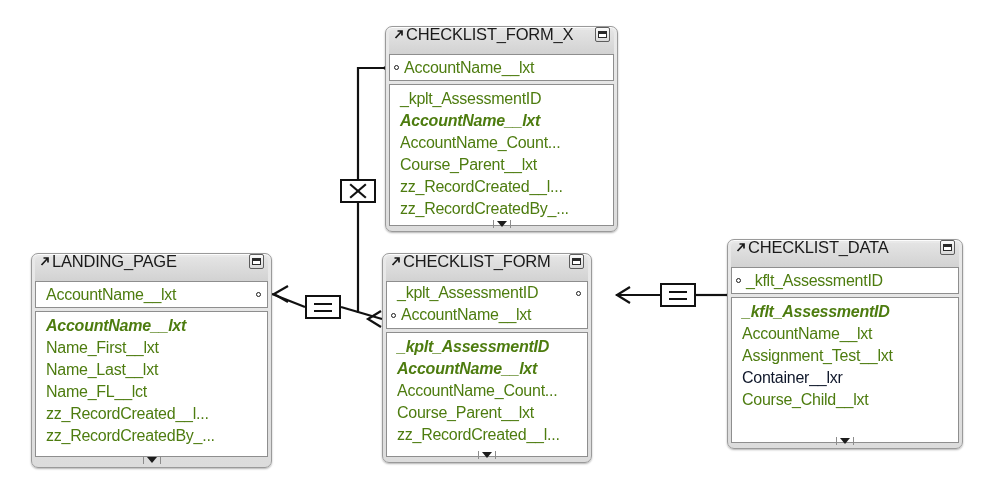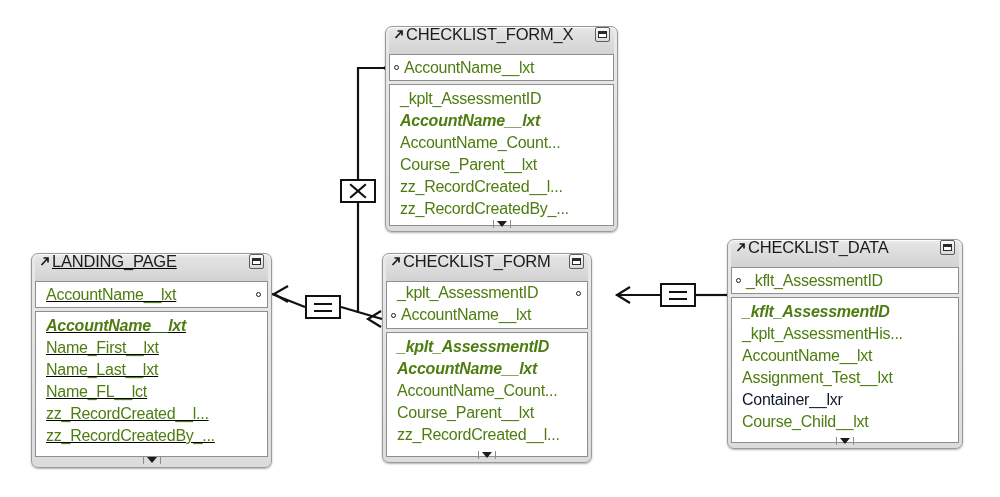--- a/index.html
+++ b/index.html
@@ -260,21 +260,21 @@
       </div>
 
       <div class="scroll-nub">
         <span class="bar"></span>
           <span class="tri"></span>
           <span class="bar"></span>
       </div>
     </div>
   </div>
 
-  <div class="to-box" style="left:31px; top:253px; width:241px; height:215px;text-decoration:underline;">
+  <div class="to-box" style="left:31px; top:253px; width:241px; height:215px;">
     <div class="to-inner">
       <div class="to-title">
         <span class="src-arrow">
           <svg width="13" height="13" viewBox="0 0 13 13">
             <path d="M3.5,10 L9.5,3.5 M5.5,3 L10,3 L10,7.5" stroke="#1a1a1a" stroke-width="1.7" fill="none"></path>
           </svg>
         </span>
         <span class="to-name">LANDING_PAGE</span>
         <span class="win-btn">
             <i></i>
@@ -362,21 +362,20 @@
 
       <div class="key-panel" style="height:27px;">
         <div class="field" style="line-height:25px;height:25px;">
           <span class="kdot left"></span>
           <span>_kflt_AssessmentID</span>
         </div>
       </div>
 
       <div class="field-panel" style="height:146px;">
         <div class="field italic">_kflt_AssessmentID</div>
-        <div class="field">_kplt_AssessmentHis...</div>
         <div class="field">AccountName__lxt</div>
         <div class="field">Assignment_Test__lxt</div>
         <div class="field dim">Container__lxr</div>
         <div class="field">Course_Child__lxt</div>
       </div>
 
       <div class="scroll-nub">
         <span class="bar"></span>
           <span class="tri"></span>
           <span class="bar"></span>

